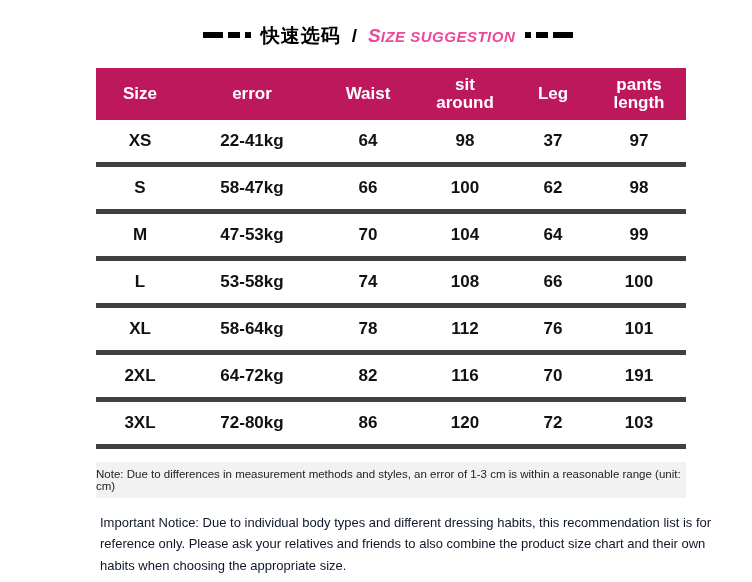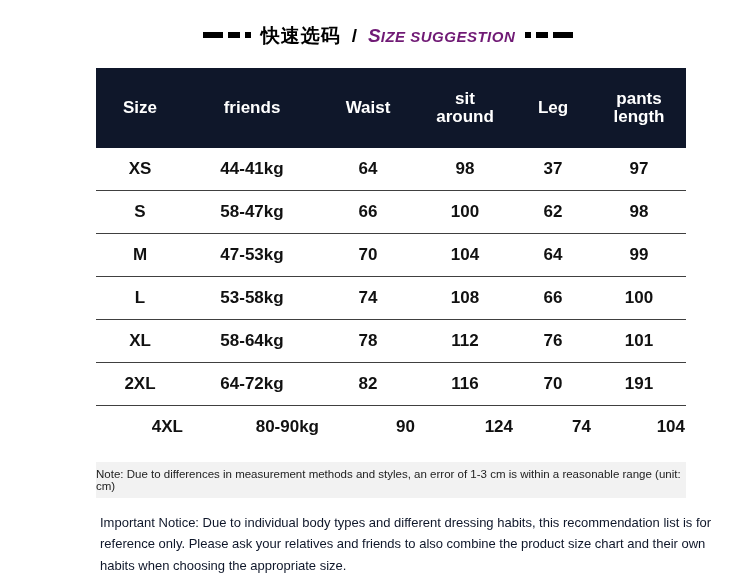--- a/index.html
+++ b/index.html
@@ -63,56 +63,56 @@
     font-size: 19px;
     font-weight: bold;
     color: #000;
     line-height: 1;
     margin: 0 1px;
   }
   .title-en {
     font-family: "Liberation Sans", sans-serif;
     font-weight: bold;
     font-style: italic;
-    color: #701a75;
+    color: #ec4899;
     line-height: 1;
   }
   .title-en .big { font-size: 19px; }
   .title-en .small { font-size: 15px; letter-spacing: 0.5px; }
 
   
   .table-wrap {
     position: absolute;
     top: 68px;
     left: 96px;
     width: 590px;
   }
   table.size-table {
     border-collapse: collapse;
     width: 590px;
     table-layout: fixed;
   }
   table.size-table thead th {
-    background: #0f172a;
+    background: #be185d;
     color: #ffffff;
     font-size: 17px;
     font-weight: bold;
     text-align: center;
     height: 48px;
-    padding: 16px 2px;
+    padding: 2px 2px;
     line-height: 1.08;
     vertical-align: middle;
   }
   table.size-table tbody td {
     text-align: center;
     font-size: 17px;
     font-weight: bold;
     height: 40px;
     vertical-align: middle;
-    border-bottom: 1px solid #404040;
+    border-bottom: 5px solid #404040;
     color: #111;
   }
   table.size-table tbody tr:last-child td {
     border-bottom: none;
     text-align: right;
   }
   td.weight-cell {
     color: #e8050b;
   }
   
@@ -185,37 +185,37 @@
         <col class="c-size">
           <col class="c-weight">
           <col class="c-waist">
           <col class="c-sit">
           <col class="c-leg">
           <col class="c-pants">
       </colgroup>
       <thead>
         <tr>
           <th><span>Size</span></th>
-          <th><span>friends</span></th>
+          <th><span>error</span></th>
           <th><span>Waist</span></th>
           <th>
             <span>sit</span><br>
             <span>around</span>
           </th>
           <th><span>Leg</span></th>
           <th>
             <span>pants</span><br>
             <span>length</span>
           </th>
         </tr>
       </thead>
       <tbody>
         <tr>
           <td>XS</td>
-          <td class="weight-cell">44-41kg</td>
+          <td class="weight-cell">22-41kg</td>
           <td>64</td>
           <td>98</td>
           <td>37</td>
           <td>97</td>
         </tr>
         <tr>
           <td>S</td>
           <td class="weight-cell">58-47kg</td>
           <td>66</td>
           <td>100</td>
@@ -248,20 +248,28 @@
         </tr>
         <tr>
           <td>2XL</td>
           <td class="weight-cell">64-72kg</td>
           <td>82</td>
           <td>116</td>
           <td>70</td>
           <td>191</td>
         </tr>
         <tr>
+          <td>3XL</td>
+          <td class="weight-cell">72-80kg</td>
+          <td>86</td>
+          <td>120</td>
+          <td>72</td>
+          <td>103</td>
+        </tr>
+        <tr>
           <td>4XL</td>
           <td class="weight-cell">80-90kg</td>
           <td>90</td>
           <td>124</td>
           <td>74</td>
           <td>104</td>
         </tr>
       </tbody>
     </table>
   </div>

